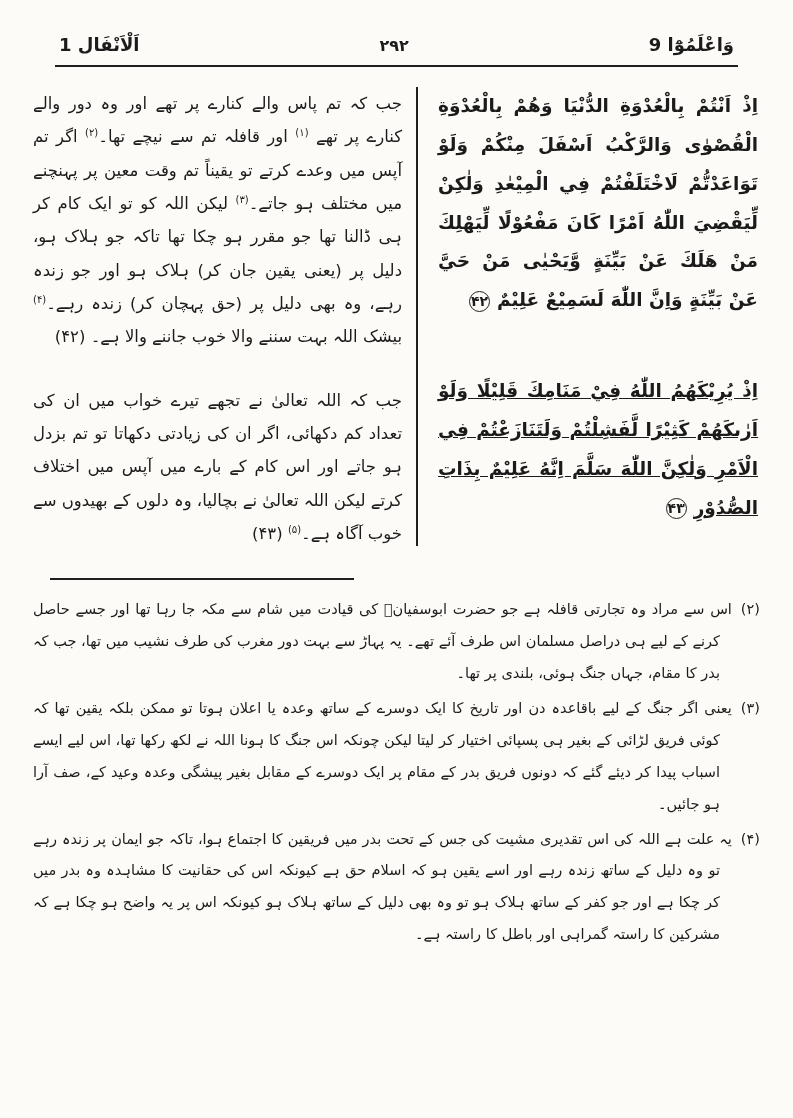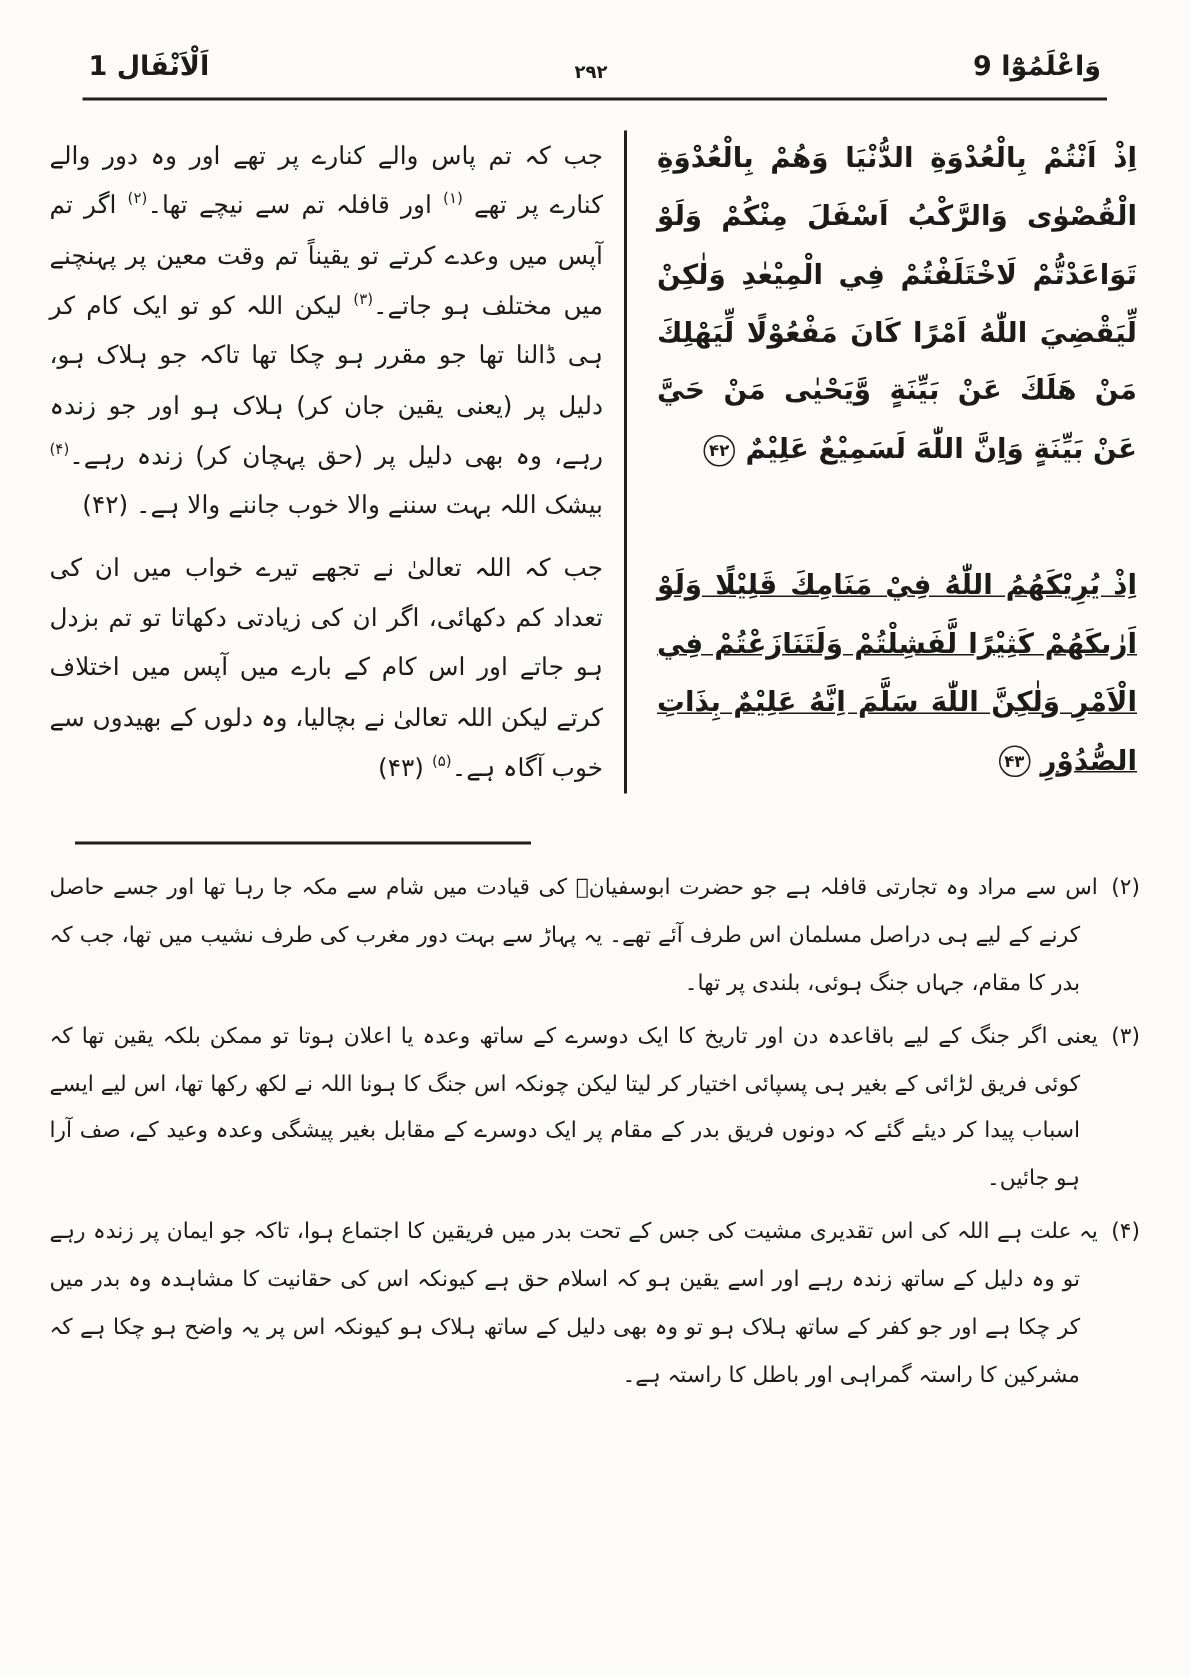--- a/index.html
+++ b/index.html
@@ -19,21 +19,21 @@
 
   
   .page-header {
     display: flex;
     justify-content: space-between;
     align-items: flex-end;
     padding: 4px 26px 10px 26px;
     font-size: 18px;
     font-weight: bold;
   }
-  .page-header .page-number { font-size: 12px; letter-spacing: 1px; text-align: right; }
+  .page-header .page-number { font-size: 16px; letter-spacing: 1px; text-align: right; }
   .header-rule {
     border: 0;
     border-top: 2.5px solid #1f1f1f;
     margin: 0 22px;
   }
 
   
   .main-content {
     display: flex;
     align-items: stretch;
@@ -50,39 +50,39 @@
   }
   .quran-verse { margin: 0; }
   .quran-verse + .quran-verse { margin-top: 52px; text-decoration: underline; }
   .ayah-number-badge {
     display: inline-flex;
     align-items: center;
     justify-content: center;
     width: 21px; height: 21px;
     border: 1.5px solid #1f1f1f;
     border-radius: 50%;
-    font-size: 11px;
+    font-size: 14px;
     font-weight: bold;
     margin-right: 7px;
     vertical-align: middle;
   }
   .column-divider {
     width: 2px;
     background: #1f1f1f;
     margin: 2px 12px 4px 14px;
   }
   .translation-column {
     flex: 1;
     font-size: 16.5px;
     line-height: 2.02;
     text-align: justify;
     padding-top: 2px;
   }
   .translation-paragraph { margin: 0; }
-  .translation-paragraph + .translation-paragraph { margin-top: 8px; }
+  .translation-paragraph + .translation-paragraph { margin-top: 30px; }
   sup {
     font-size: 10px;
     line-height: 0;
     vertical-align: super;
   }
 
   
   .footnote-rule {
     border: 0;
     border-top: 2px solid #1f1f1f;

